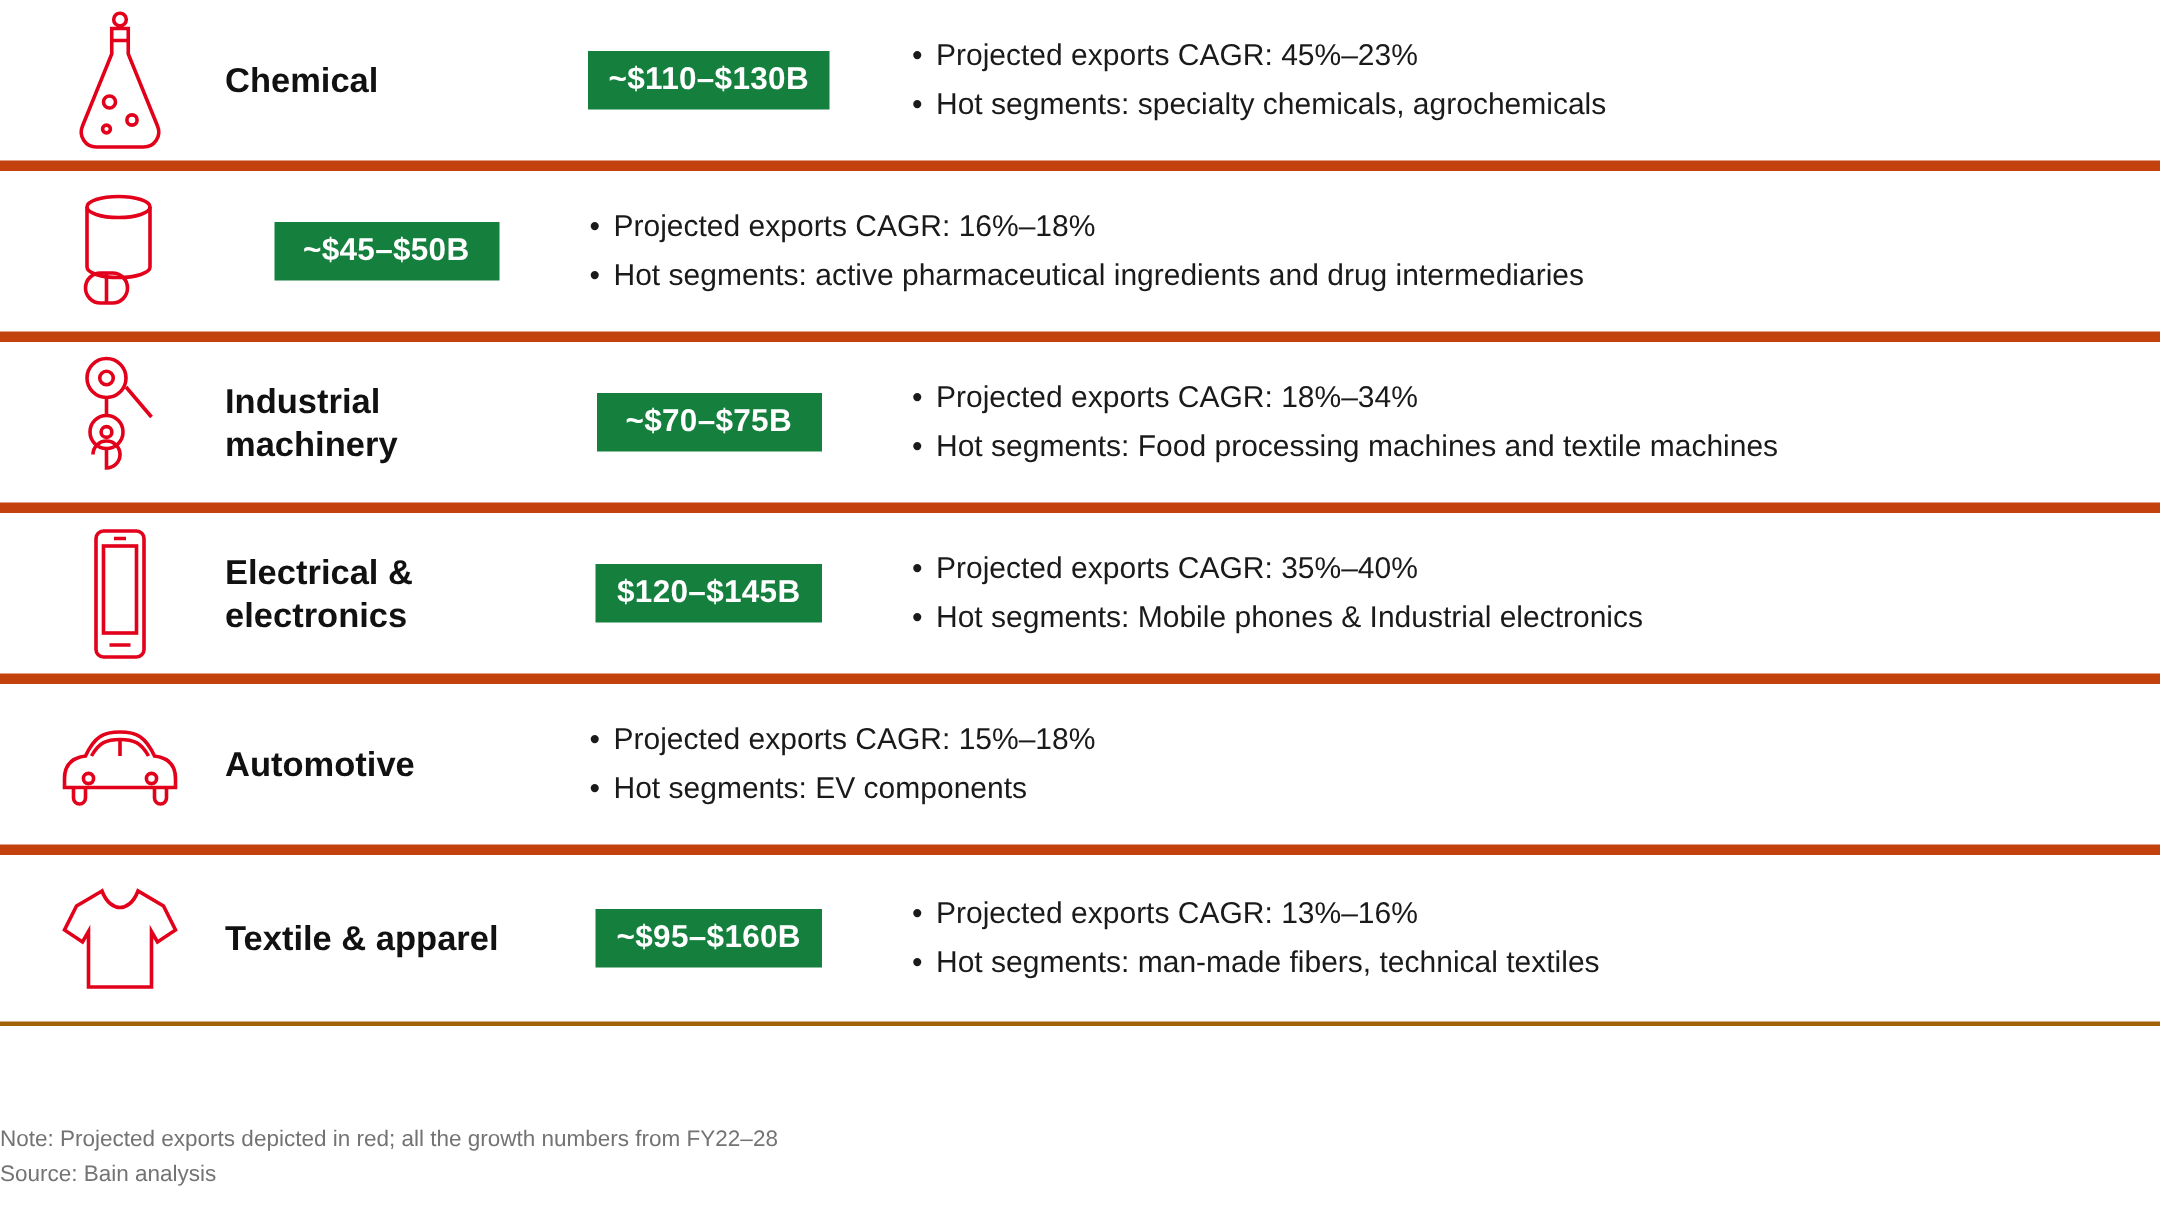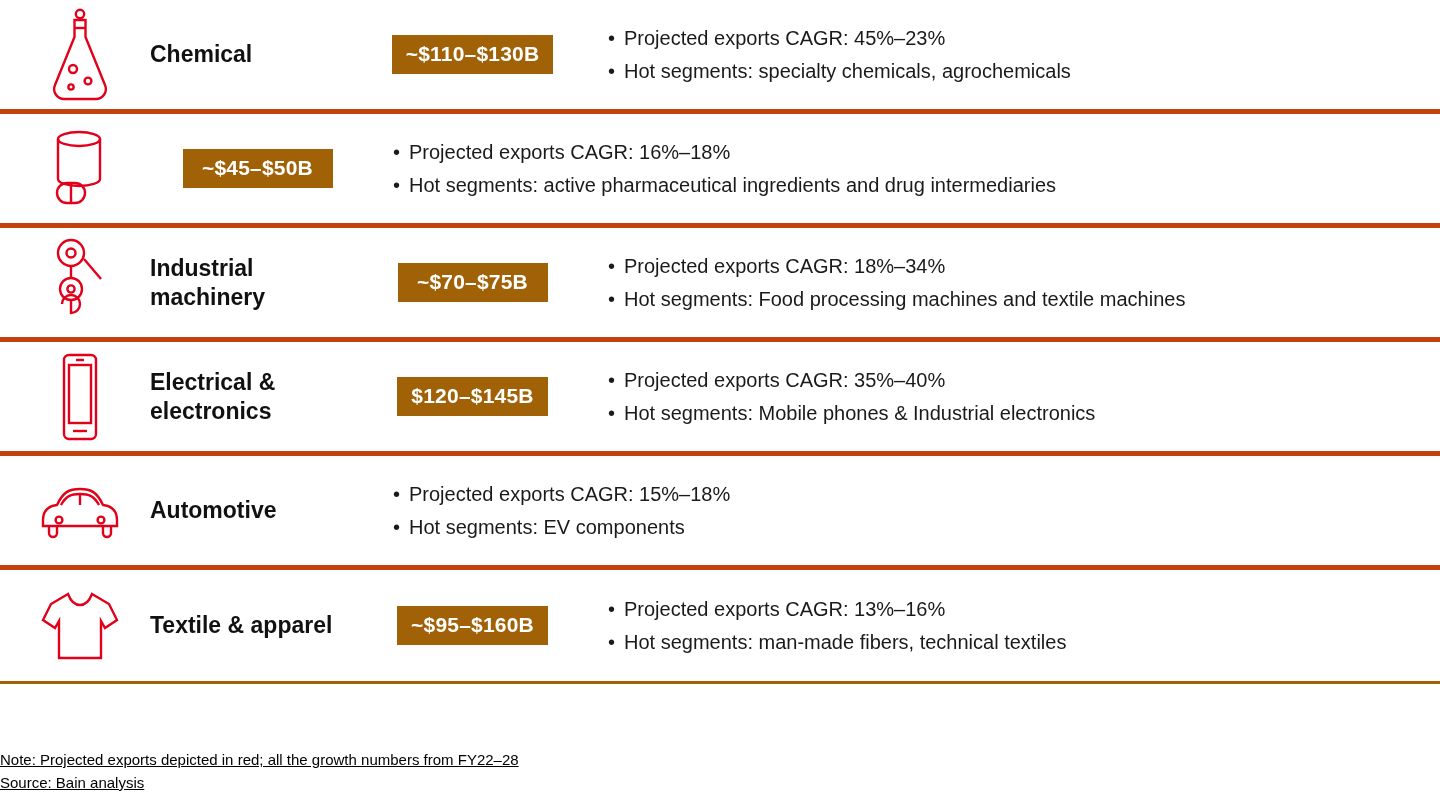--- a/index.html
+++ b/index.html
@@ -24,21 +24,21 @@
     position: absolute;
     top: 0;
     left: 0;
     width: 1440px;
   }
   .row {
     display: flex;
     align-items: center;
     height: 114px;
     box-sizing: border-box;
-    border-bottom: 5px solid #c2410c;
+    border-bottom: 7px solid #c2410c;
     padding: 0 16px 0 10px;
   }
   .row:last-child {
     border-bottom: 3px solid #a16207;
   }
   .icon-cell {
     width: 140px;
     flex: 0 0 140px;
     display: flex;
     align-items: center;
@@ -58,21 +58,21 @@
     box-sizing: border-box;
   }
   .value-cell {
     width: 215px;
     flex: 0 0 215px;
     display: flex;
     align-items: center;
     justify-content: center;
   }
   .value-badge {
-    background: #a16207;
+    background: #15803d;
     color: #ffffff;
     font-size: 21px;
     font-weight: bold;
     letter-spacing: 0.2px;
     padding: 7px 14px 8px;
     min-width: 150px;
     text-align: center;
     box-sizing: border-box;
     white-space: nowrap;
   }
@@ -103,22 +103,21 @@
     position: absolute;
     left: 0;
     bottom: 16px;
     width: 1440px;
     padding: 0 8px 0 0;
     box-sizing: border-box;
   }
   .footnote {
     font-size: 15px;
     line-height: 1.5;
-    color: #000000;
-    text-decoration: underline;
+    color: #737373;
   }
 </style>
 </head>
 <body>
 
 <div class="sheet">
 
   <div class="rows">
 
     <div class="row">

